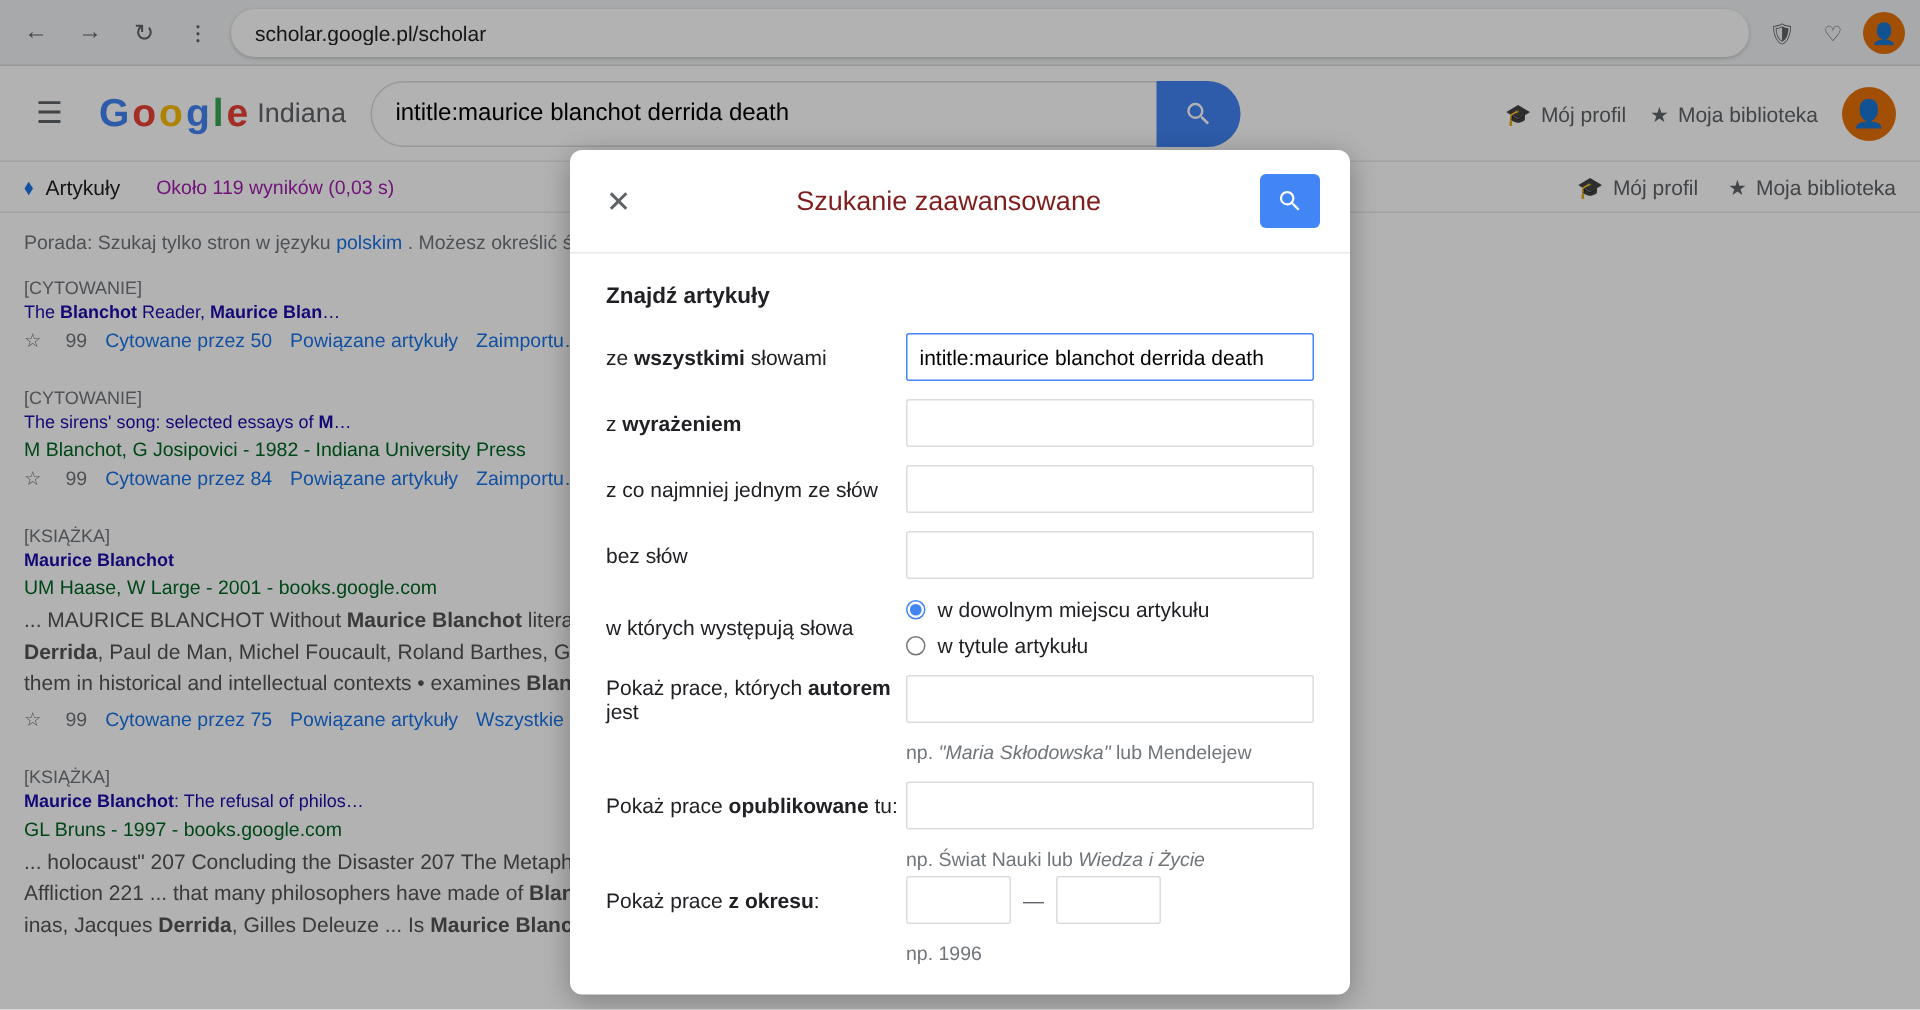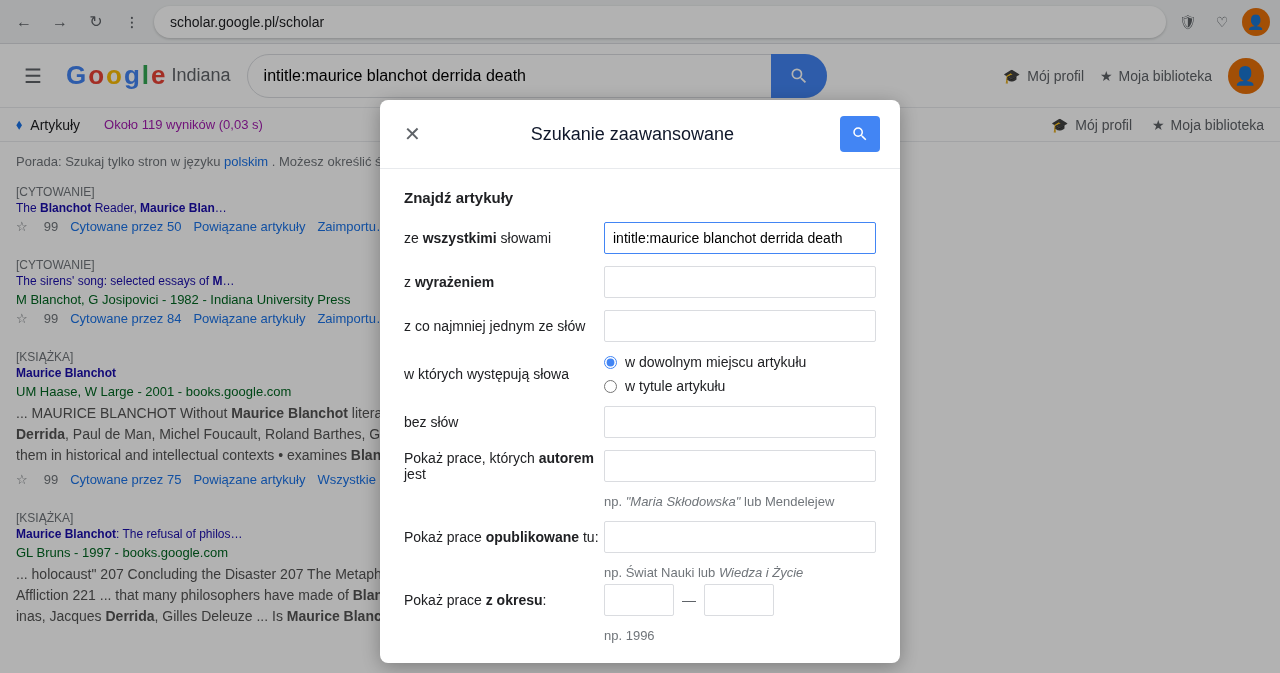--- a/index.html
+++ b/index.html
@@ -100,21 +100,21 @@
       padding-top: 100px;
     }
     .modal {
       background: #fff; border-radius: 8px; width: 520px;
       box-shadow: 0 4px 20px rgba(0,0,0,0.3); position: relative;
     }
     .modal-header {
       display: flex; align-items: center; padding: 16px 20px;
       border-bottom: 1px solid #e8eaed;
     }
-    .modal-title { flex: 1; text-align: center; font-size: 18px; color: #0f172a; }
+    .modal-title { flex: 1; text-align: center; font-size: 18px; color: #7f1d1d; }
     .modal-close { cursor: pointer; color: #5f6368; font-size: 20px; border: none; background: none; padding: 4px; }
     .modal-search-btn {
       background: #4285f4; border: none; border-radius: 4px;
       width: 40px; height: 36px; cursor: pointer;
       display: flex; align-items: center; justify-content: center; color: #fff; font-size: 16px;
     }
     .modal-body { padding: 20px 24px; }
     .modal-section-title { font-weight: bold; font-size: 15px; margin-bottom: 16px; }
     .modal-row { display: flex; align-items: center; margin-bottom: 12px; }
     .modal-label { width: 200px; font-size: 14px; color: #202124; flex-shrink: 0; }
@@ -315,43 +315,43 @@
 
       <div class="modal-row">
         <div class="modal-label">
           z co najmniej jednym ze słów
         </div>
         <input class="modal-input-normal" type="text" value="" style="">
       </div>
 
       <div class="modal-row">
         <div class="modal-label">
+          bez słów
+        </div>
+        <input class="modal-input-normal" type="text" value="" style="">
+      </div>
+
+      <div class="modal-row">
+        <div class="modal-label">
           w których występują słowa
         </div>
         <div class="radio-group">
           <label class="radio-option">
             <input type="radio" name="where" checked="" style="">
             <span>w dowolnym miejscu artykułu</span>
           </label>
           <label class="radio-option">
             <input type="radio" name="where" style="">
             <span>w tytule artykułu</span>
           </label>
         </div>
       </div>
 
       <div class="modal-row">
         <div class="modal-label">
-          bez słów
-        </div>
-        <input class="modal-input-normal" type="text" value="" style="">
-      </div>
-
-      <div class="modal-row">
-        <div class="modal-label">
           Pokaż prace, których <strong>autorem</strong><br>jest
         </div>
         <input class="modal-author-input" type="text" value="" style="">
       </div>
       <div class="modal-hint">
         np. <em>"Maria Skłodowska"</em> lub Mendelejew
       </div>
 
       <div class="modal-row" style="margin-top:12px;justify-content:center;">
         <div class="modal-label">

